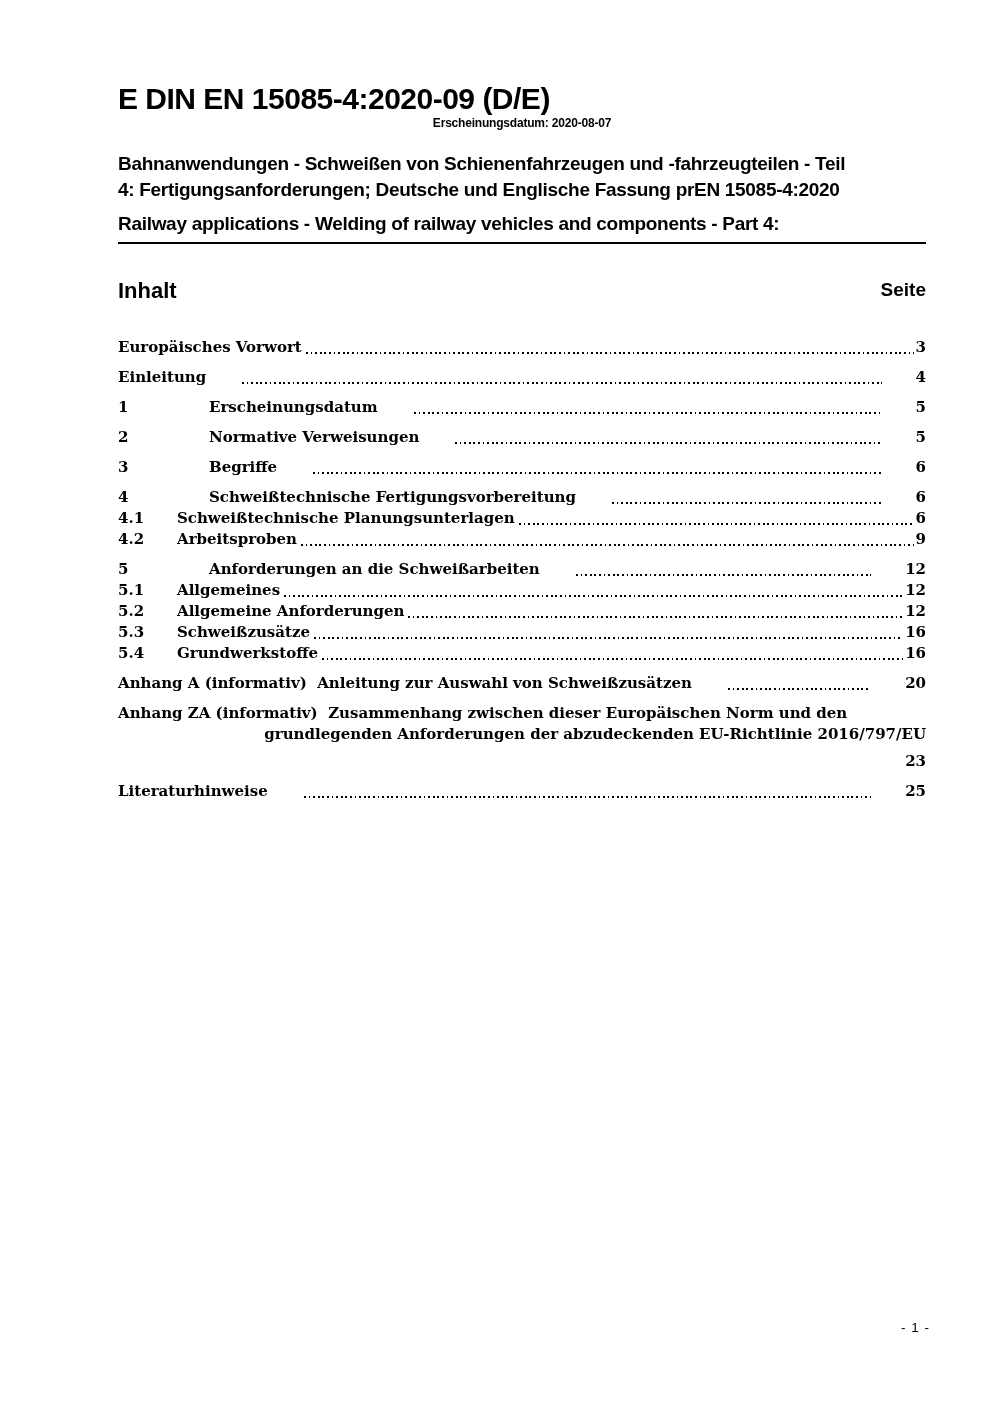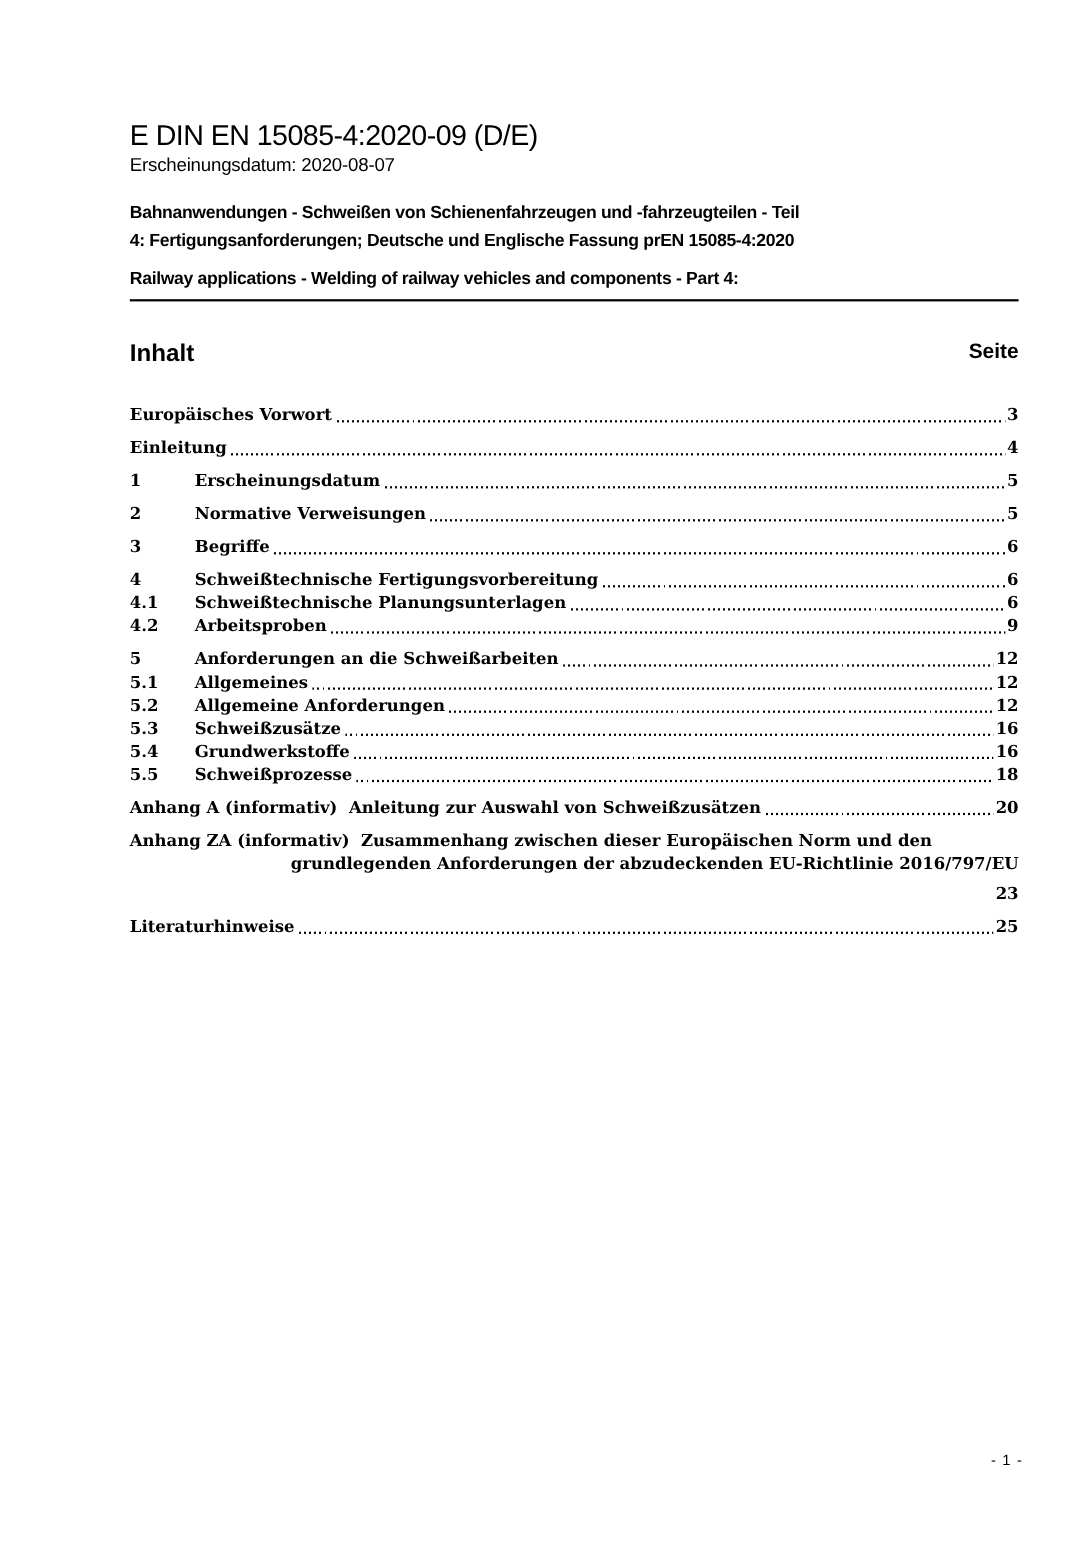--- a/index.html
+++ b/index.html
@@ -14,34 +14,35 @@
   }
   .page-content {
     position: absolute;
     left: 118px;
     top: 0;
     width: 808px;
   }
 
   
   .doc-code {
-    margin-top: 108px;
-    font-size: 26px;
-    font-weight: normal;
+    margin-top: 84px;
+    font-size: 30px;
+    font-weight: bold;
     letter-spacing: -0.5px;
     line-height: 30px;
   }
   .pub-date {
     margin-top: 2px;
-    font-size: 17px;
-    font-weight: normal;
+    font-size: 12px;
+    font-weight: bold;
     letter-spacing: -0.2px;
+    text-align: center;
   }
   .doc-title {
-    font-size: 16px;
+    font-size: 19px;
     font-weight: bold;
     line-height: 26px;
     letter-spacing: -0.3px;
   }
   .doc-title.de { margin-top: 21px; }
   .doc-title.en { margin-top: 8px; }
   .rule {
     margin-top: 5px;
     height: 0;
     border: none;
@@ -73,21 +74,21 @@
     margin-top: 34px;
     font-family: "DejaVu Serif", "Liberation Serif", serif;
     font-size: 15px;
     font-weight: bold;
   }
   .toc-row {
     display: flex;
     align-items: flex-end;
     line-height: 21px;
   }
-  .toc-row.group-gap { margin-top: 9px; }
+  .toc-row.group-gap { margin-top: 9px; gap: 32px; }
   .toc-num {
     flex: 0 0 59px;
     white-space: pre;
   }
   .toc-label { white-space: pre-wrap; }
   .toc-row.continuation { padding-left: 59px; flex-direction: column; }
   .leader {
     flex: 1 1 auto;
     height: 2px;
     align-self: flex-end;
@@ -213,26 +214,20 @@
       <span class="toc-page">16</span>
     </div>
 
     <div class="toc-row">
       <span class="toc-num">5.4</span>
       <span class="toc-label">Grundwerkstoffe</span>
       <span class="leader"></span>
       <span class="toc-page">16</span>
     </div>
 
-    <div class="toc-row">
-      <span class="toc-num">5.5</span>
-      <span class="toc-label">Schweißprozesse</span>
-      <span class="leader"></span>
-      <span class="toc-page">18</span>
-    </div>
 
     <div class="toc-row group-gap">
       <span class="toc-label">Anhang A (informativ)  Anleitung zur Auswahl von Schweißzusätzen</span>
       <span class="leader"></span>
       <span class="toc-page">20</span>
     </div>
 
     <div class="toc-row group-gap">
       <span class="toc-label">Anhang ZA (informativ)  Zusammenhang zwischen dieser Europäischen Norm und den</span>
     </div>

